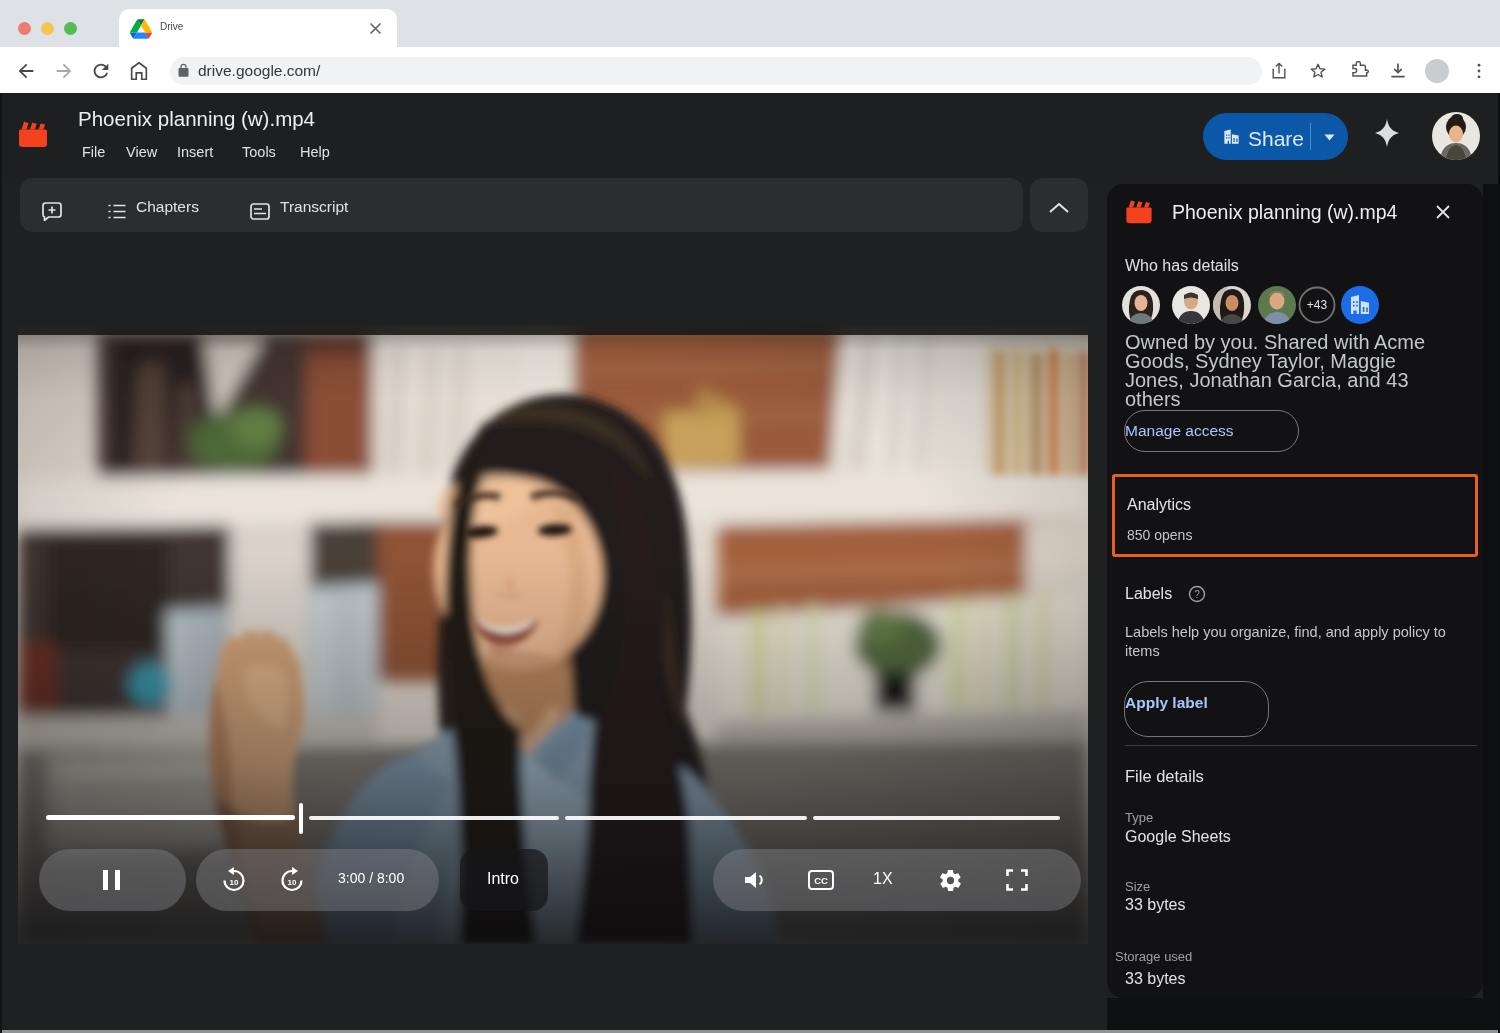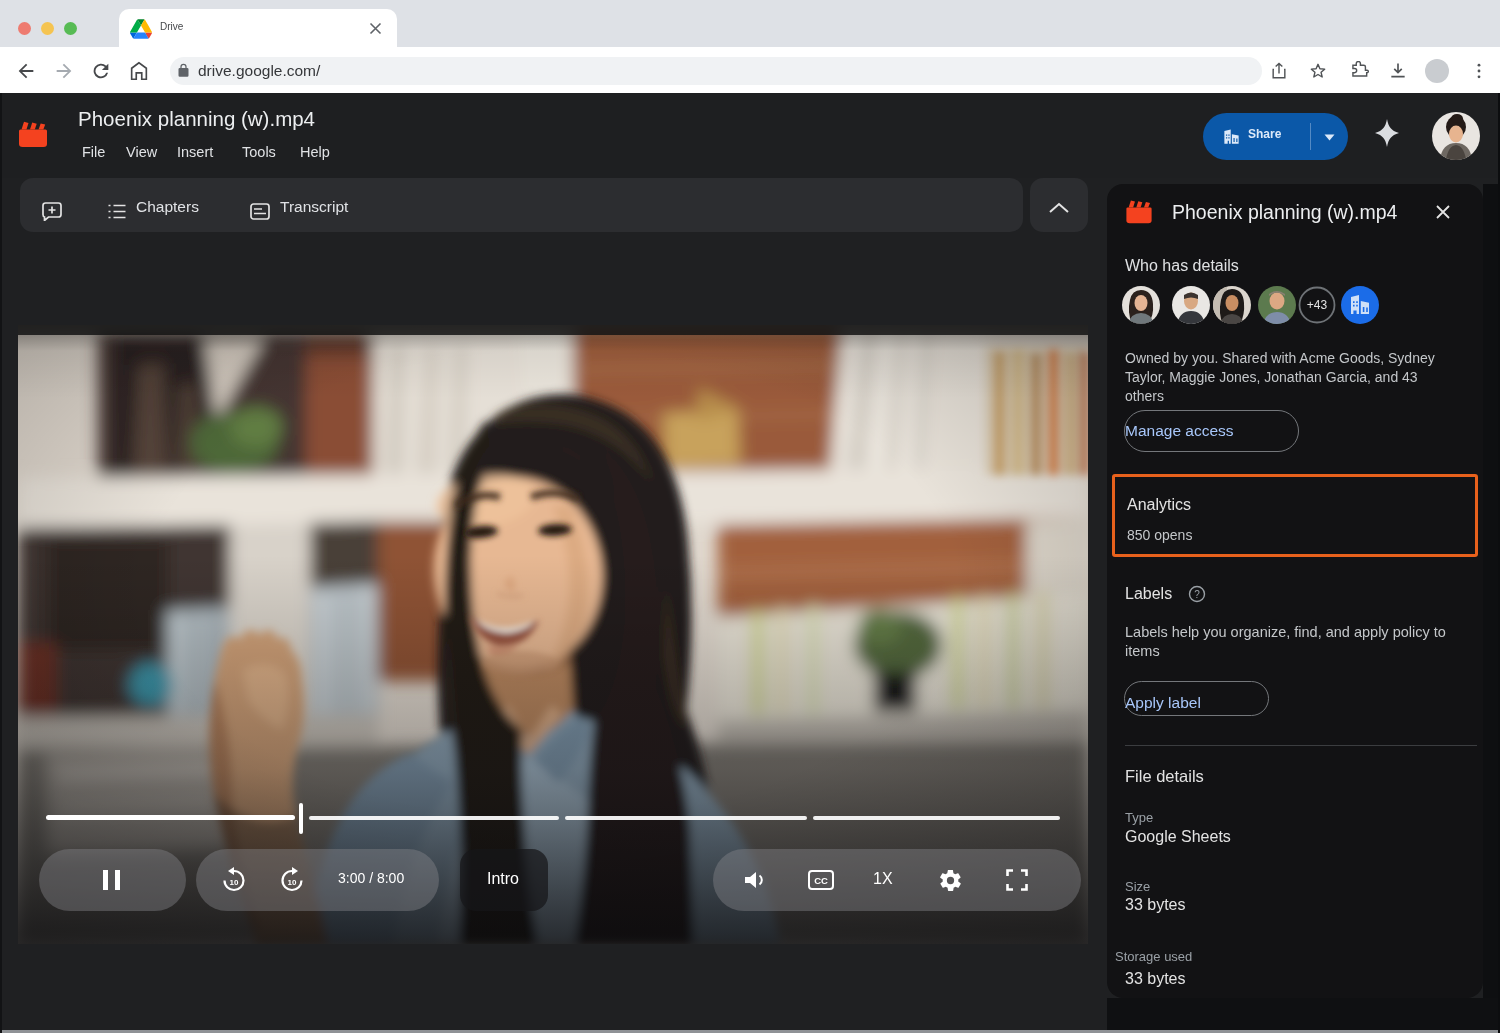--- a/index.html
+++ b/index.html
@@ -106,21 +106,21 @@
   <div class="abs menuitem" style="left:242px; top:51px;">Tools</div>
   <div class="abs menuitem" style="left:300px; top:51px;">Help</div>
 
   <div class="abs" style="left:1203px; top:20px; width:145px; height:47px; border-radius:24px; background:#0b58a8;"></div>
   <svg class="abs" style="left:1222px; top:34px;" width="19" height="19" viewBox="0 0 24 24">
       <g fill="#dce9f9">
         <path d="M3 21V5l8-2v18h-2.2v-3.5H7.2V21H3zm2-10h1.6V9.4H5V11zm0 3.4h1.6v-1.6H5v1.6zm3-3.4h1.6V9.4H8V11zm0 3.4h1.6v-1.6H8v1.6z"></path>
         <path d="M12.5 21V9l8.5 1.8V21h-8.5zm2-2h1.5v-5h-1.5v5zm3.5 0h1.5v-4.6H18v4.6z"></path>
       </g>
     </svg>
-  <div class="abs" style="left:1248px; top:34px; font-size:12px; font-weight:700; color:#dce9f9;">Share</div>
+  <div class="abs" style="left:1248px; top:34px; font-size:21px; font-weight:400; color:#dce9f9;">Share</div>
   <div class="abs" style="left:1310px; top:30px; width:1px; height:27px; background:rgba(220,233,249,.35);"></div>
   <svg class="abs" style="left:1323px; top:40px;" width="13" height="9" viewBox="0 0 13 9">
       <path d="M1.5 1.5 L11.5 1.5 L6.5 7.5 Z" fill="#dce9f9"></path>
     </svg>
 
   <svg class="abs" style="left:1368px; top:22px;" width="38" height="40" viewBox="0 0 38 40">
       <path d="M19 4 C20.5 12 23 15.5 31 18 C23 20.5 20.5 24 19 32 C17.5 24 15 20.5 7 18 C15 15.5 17.5 12 19 4 Z" fill="#dadce0"></path>
     </svg>
 
   <svg class="abs" style="left:1432px; top:19px;" width="48" height="48" viewBox="0 0 48 48">
@@ -456,32 +456,32 @@
         <path d="M141 38 Q144 26 155 26 Q166 26 169 38 Z" fill="#7e8da8"></path>
       </g>
       <circle cx="195" cy="19" r="17.5" fill="none" stroke="#6e7276" stroke-width="1.8"></circle>
       <text x="195" y="23" font-size="12" fill="#e3e3e3" text-anchor="middle" font-family="Liberation Sans">+43</text>
       <circle cx="238" cy="19" r="19" fill="#1b6ce8"></circle>
       <g fill="#cfe0f7">
           <path d="M229 28 V11 l8-2 v19 h-2.4 v-3.6 h-3.2 V28 H229 Z m2-11 h1.6 v-1.8 H231 Z m0 3.6 h1.6 v-1.8 H231 Z m3.2-3.6 h1.6 v-1.8 h-1.6 Z m0 3.6 h1.6 v-1.8 h-1.6 Z"></path>
           <path d="M238.8 28 V15 l8.2 1.7 V28 Z m2-2 h1.6 v-5 h-1.6 Z m3.4 0 h1.6 v-4.6 h-1.6 Z"></path>
         </g>
     </svg>
-    <div class="abs" style="left:18px; top:149px; width:312px; font-size:14px; line-height:19px; color:#c4c7ca;margin-top:16px;">Owned by you. Shared with Acme Goods, Sydney Taylor, Maggie Jones, Jonathan Garcia, and 43 others</div>
+    <div class="abs" style="left:18px; top:149px; width:312px; font-size:20px; line-height:19px; color:#c4c7ca;">Owned by you. Shared with Acme Goods, Sydney Taylor, Maggie Jones, Jonathan Garcia, and 43 others</div>
     <div class="abs pillbtn" style="left:17px; top:226px; width:175px; height:42px; line-height:40px; font-size:15.5px;">Manage access</div>
     <div class="abs" style="left:5px; top:290px; width:366px; height:83px; border:3px solid #e8611c; border-radius:3px;"></div>
     <div class="abs" style="left:20px; top:312px; font-size:16px; font-weight:500; color:#e3e3e3;">Analytics</div>
     <div class="abs dim" style="left:20px; top:343px; font-size:14px;">850 opens</div>
     <div class="abs" style="left:18px; top:401px; font-size:16px; font-weight:500; color:#e3e3e3;">Labels</div>
     <svg class="abs" style="left:81px; top:401px;" width="18" height="18" viewBox="0 0 18 18">
         <circle cx="9" cy="9" r="7.5" fill="none" stroke="#9aa0a6" stroke-width="1.4"></circle>
         <text x="9" y="12.6" font-size="10" fill="#9aa0a6" text-anchor="middle" font-family="Liberation Sans">?</text>
       </svg>
     <div class="abs dim" style="left:18px; top:439px; width:345px; font-size:14.5px; line-height:19px;">Labels help you organize, find, and apply policy to items</div>
-    <div class="abs pillbtn" style="left:17px; top:497px; width:145px; height:35px; line-height:41px; font-size:15.5px;">Apply label</div>
+    <div class="abs pillbtn" style="left:17px; top:497px; width:145px; height:56px; line-height:41px; font-size:15.5px;font-weight:bold;">Apply label</div>
     <div class="abs" style="left:18px; top:561px; width:352px; height:1px; background:#3b3d40;"></div>
     <div class="abs" style="left:18px; top:583px; font-size:16.5px; font-weight:500; color:#e3e3e3;">File details</div>
     <div class="abs lbl" style="left:18px; top:626px; font-size:13px;">Type</div>
     <div class="abs" style="left:18px; top:644px; font-size:16px; color:#e3e3e3;">Google Sheets</div>
     <div class="abs lbl" style="left:18px; top:695px; font-size:13px;">Size</div>
     <div class="abs" style="left:18px; top:712px; font-size:16px; color:#e3e3e3;">33 bytes</div>
     <div class="abs lbl" style="left:8px; top:765px; font-size:13px;">Storage used</div>
     <div class="abs" style="left:18px; top:786px; font-size:16px; color:#e3e3e3;">33 bytes</div>
   </div>
   <div class="abs" id="rightdark"></div>

